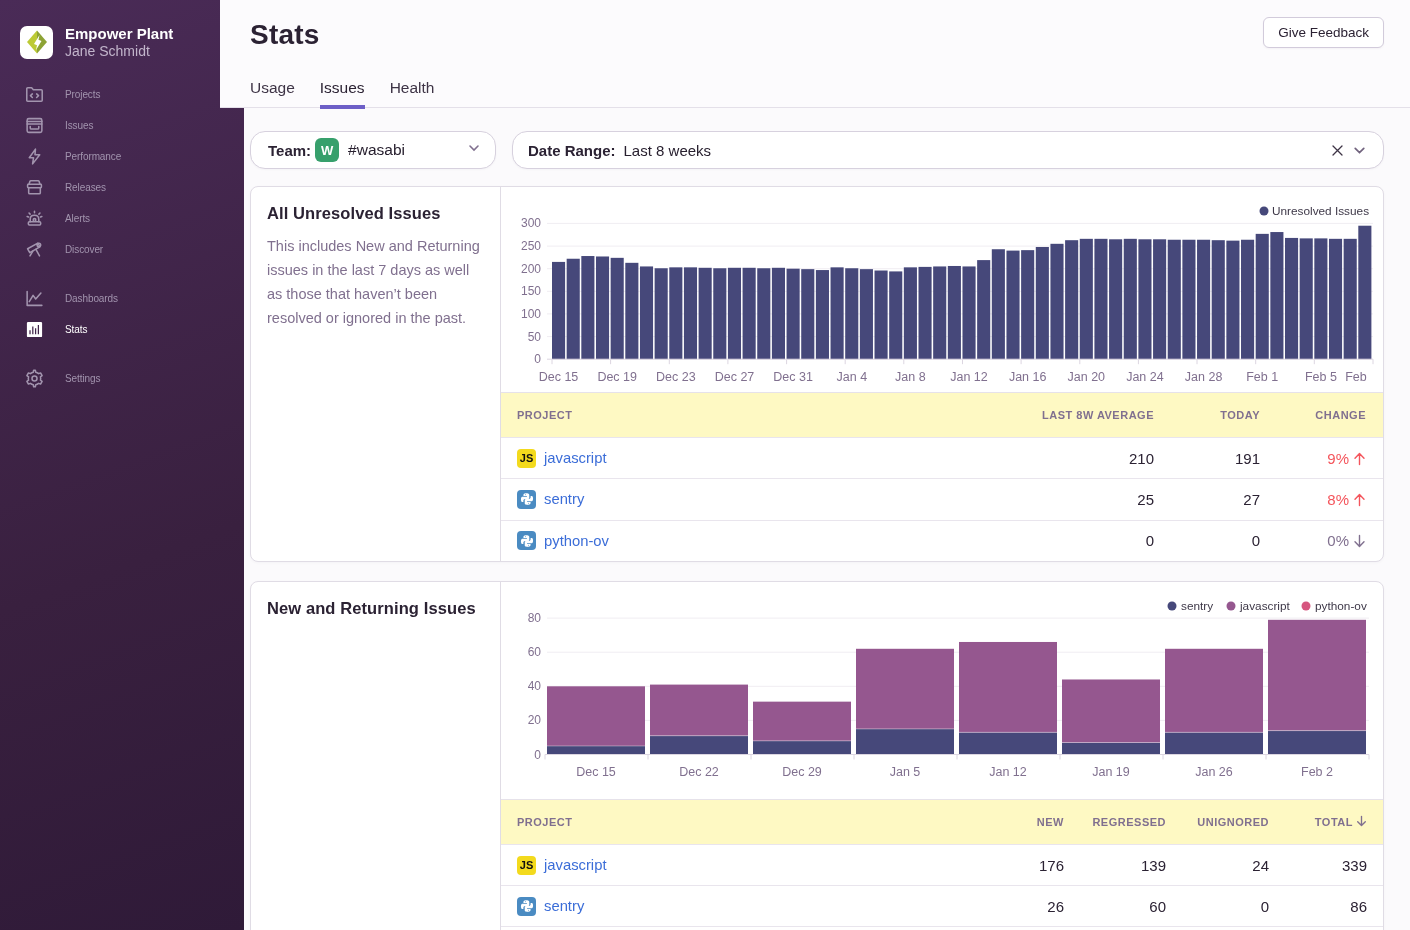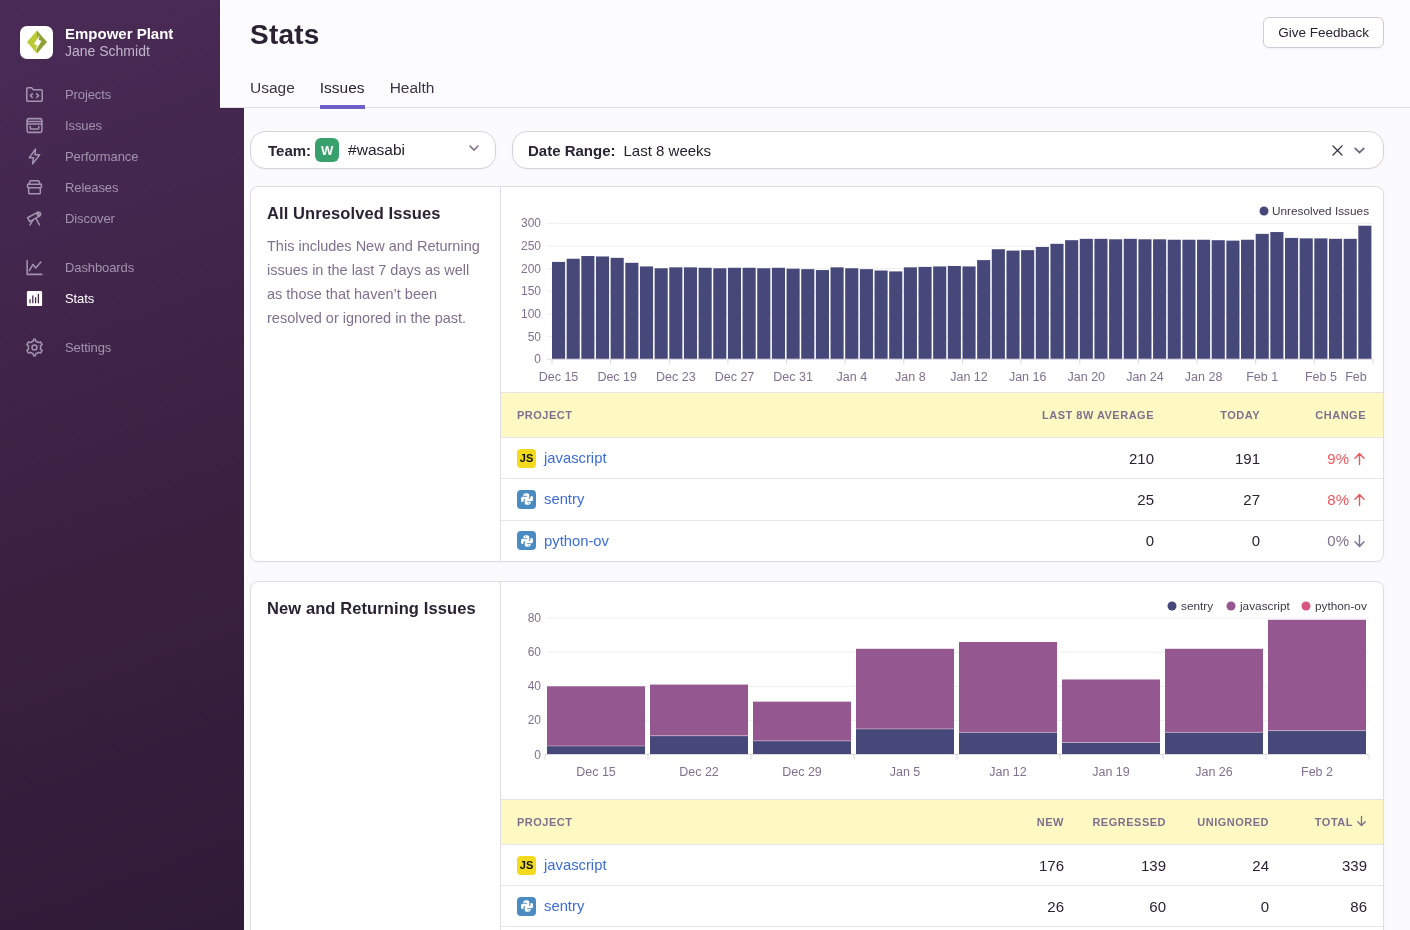--- a/index.html
+++ b/index.html
@@ -4,21 +4,21 @@
 * { margin:0; padding:0; box-sizing:border-box; }
 html,body { width:1410px; height:930px; overflow:hidden; font-family:"Liberation Sans",sans-serif; background:#fbfafc; -webkit-font-smoothing:antialiased; }
 a { text-decoration:none; }
 .sidebar { position:fixed; left:0; top:0; width:244px; height:930px; background:linear-gradient(160deg,#4a2b57 0%,#39203f 60%,#2f1a38 100%); }
 .orgrow { display:flex; align-items:center; padding:24px 0 0 20px; }
 .orglogo { width:33px; height:33px; background:#fff; border-radius:7px; display:flex; align-items:center; justify-content:center; flex:none; }
 .orgtext { margin-left:12px; }
 .orgname { font-size:15px; font-weight:bold; color:#ffffff; line-height:19px; }
 .orguser { font-size:14px; color:#c2b5cb; line-height:17px; }
 .nav { margin-top:19px; }
-.navitem { display:flex; align-items:center; height:31px; padding-left:25px; color:#a294ae; font-size:13px; letter-spacing:-0.1px; }
+.navitem { display:flex; align-items:center; height:31px; padding-left:25px; color:#a294ae; font-size:10px; letter-spacing:-0.1px; }
 .navitem .ni { width:19px; height:19px; margin-right:21px; display:flex; align-items:center; }
 .navitem.active { color:#ffffff; }
 .navgap { height:18px; }
 .main { margin-left:220px; }
 .pagehead { position:relative; height:108px; background:#fcfbfd; border-bottom:1px solid #e4e0e9; }
 .pagehead h1 { position:absolute; left:30px; top:19px; font-size:28px; font-weight:bold; color:#2b2233; letter-spacing:0.2px; }
 .feedback { position:absolute; right:26px; top:17px; height:31px; background:#fff; border:1px solid #d2cbdb; border-radius:6px; font-size:13.5px; font-weight:normal; color:#2b2233; padding:0 14px; line-height:29px; box-shadow:0 1px 2px rgba(43,34,51,0.04); }
 .tabs { position:absolute; left:30px; bottom:0; display:flex; }
 .tab { position:relative; font-size:15.5px; color:#3e3446; padding-bottom:10px; margin-right:25px; }
 .tab.active { color:#2b2233; }
@@ -96,20 +96,32 @@
             <path d="M8.8 1.8 3.6 9 7.2 9 6.4 14.2 12.4 6.6 8.4 6.6 Z"></path>
           </svg>
         </span>Performance</div>
     <div class="navitem"><span class="ni">
           <svg width="19" height="19" viewBox="0 0 16 16" fill="none" stroke="currentColor" stroke-width="1.3" stroke-linecap="round" stroke-linejoin="round">
             <path d="M3.4 5.2 L4.1 2.9 Q4.3 2.3 5 2.3 L11 2.3 Q11.7 2.3 11.9 2.9 L12.6 5.2"></path>
             <rect x="2.2" y="5.2" width="11.6" height="3" rx="0.6"></rect>
             <path d="M3.1 8.2 V12.4 Q3.1 13.3 4 13.3 L12 13.3 Q12.9 13.3 12.9 12.4 V8.2"></path>
           </svg>
         </span>Releases</div>
+    <div class="navitem"><span class="ni">
+          <svg width="19" height="19" viewBox="0 0 16 16" fill="none" stroke="currentColor" stroke-width="1.3" stroke-linecap="round" stroke-linejoin="round">
+            <path d="M4.4 10.8 V8.6 Q4.4 5.2 8 5.2 Q11.6 5.2 11.6 8.6 V10.8"></path>
+            <rect x="2.8" y="10.8" width="10.4" height="2.6" rx="0.9"></rect>
+            <circle cx="8" cy="9.2" r="1.1"></circle>
+            <path d="M8 2 V3.2"></path>
+            <path d="M3.4 3.4 4.3 4.3"></path>
+            <path d="M12.6 3.4 11.7 4.3"></path>
+            <path d="M1.8 6.4 3 6.8"></path>
+            <path d="M14.2 6.4 13 6.8"></path>
+          </svg>
+        </span>Alerts</div>
     <div class="navitem"><span class="ni">
           <svg width="19" height="19" viewBox="0 0 16 16" fill="none" stroke="currentColor" stroke-width="1.3" stroke-linecap="round" stroke-linejoin="round">
             <path d="M2.2 7.4 10.8 2.6 12.6 5.8 4 10.6 Z"></path>
             <path d="M9.2 7.9 12.2 13.4"></path>
             <path d="M6.6 9.3 4.2 13.4"></path>
             <circle cx="11.7" cy="4.2" r="1.5"></circle>
           </svg>
         </span>Discover</div>
     <div class="navgap"></div>
     <div class="navitem"><span class="ni">

